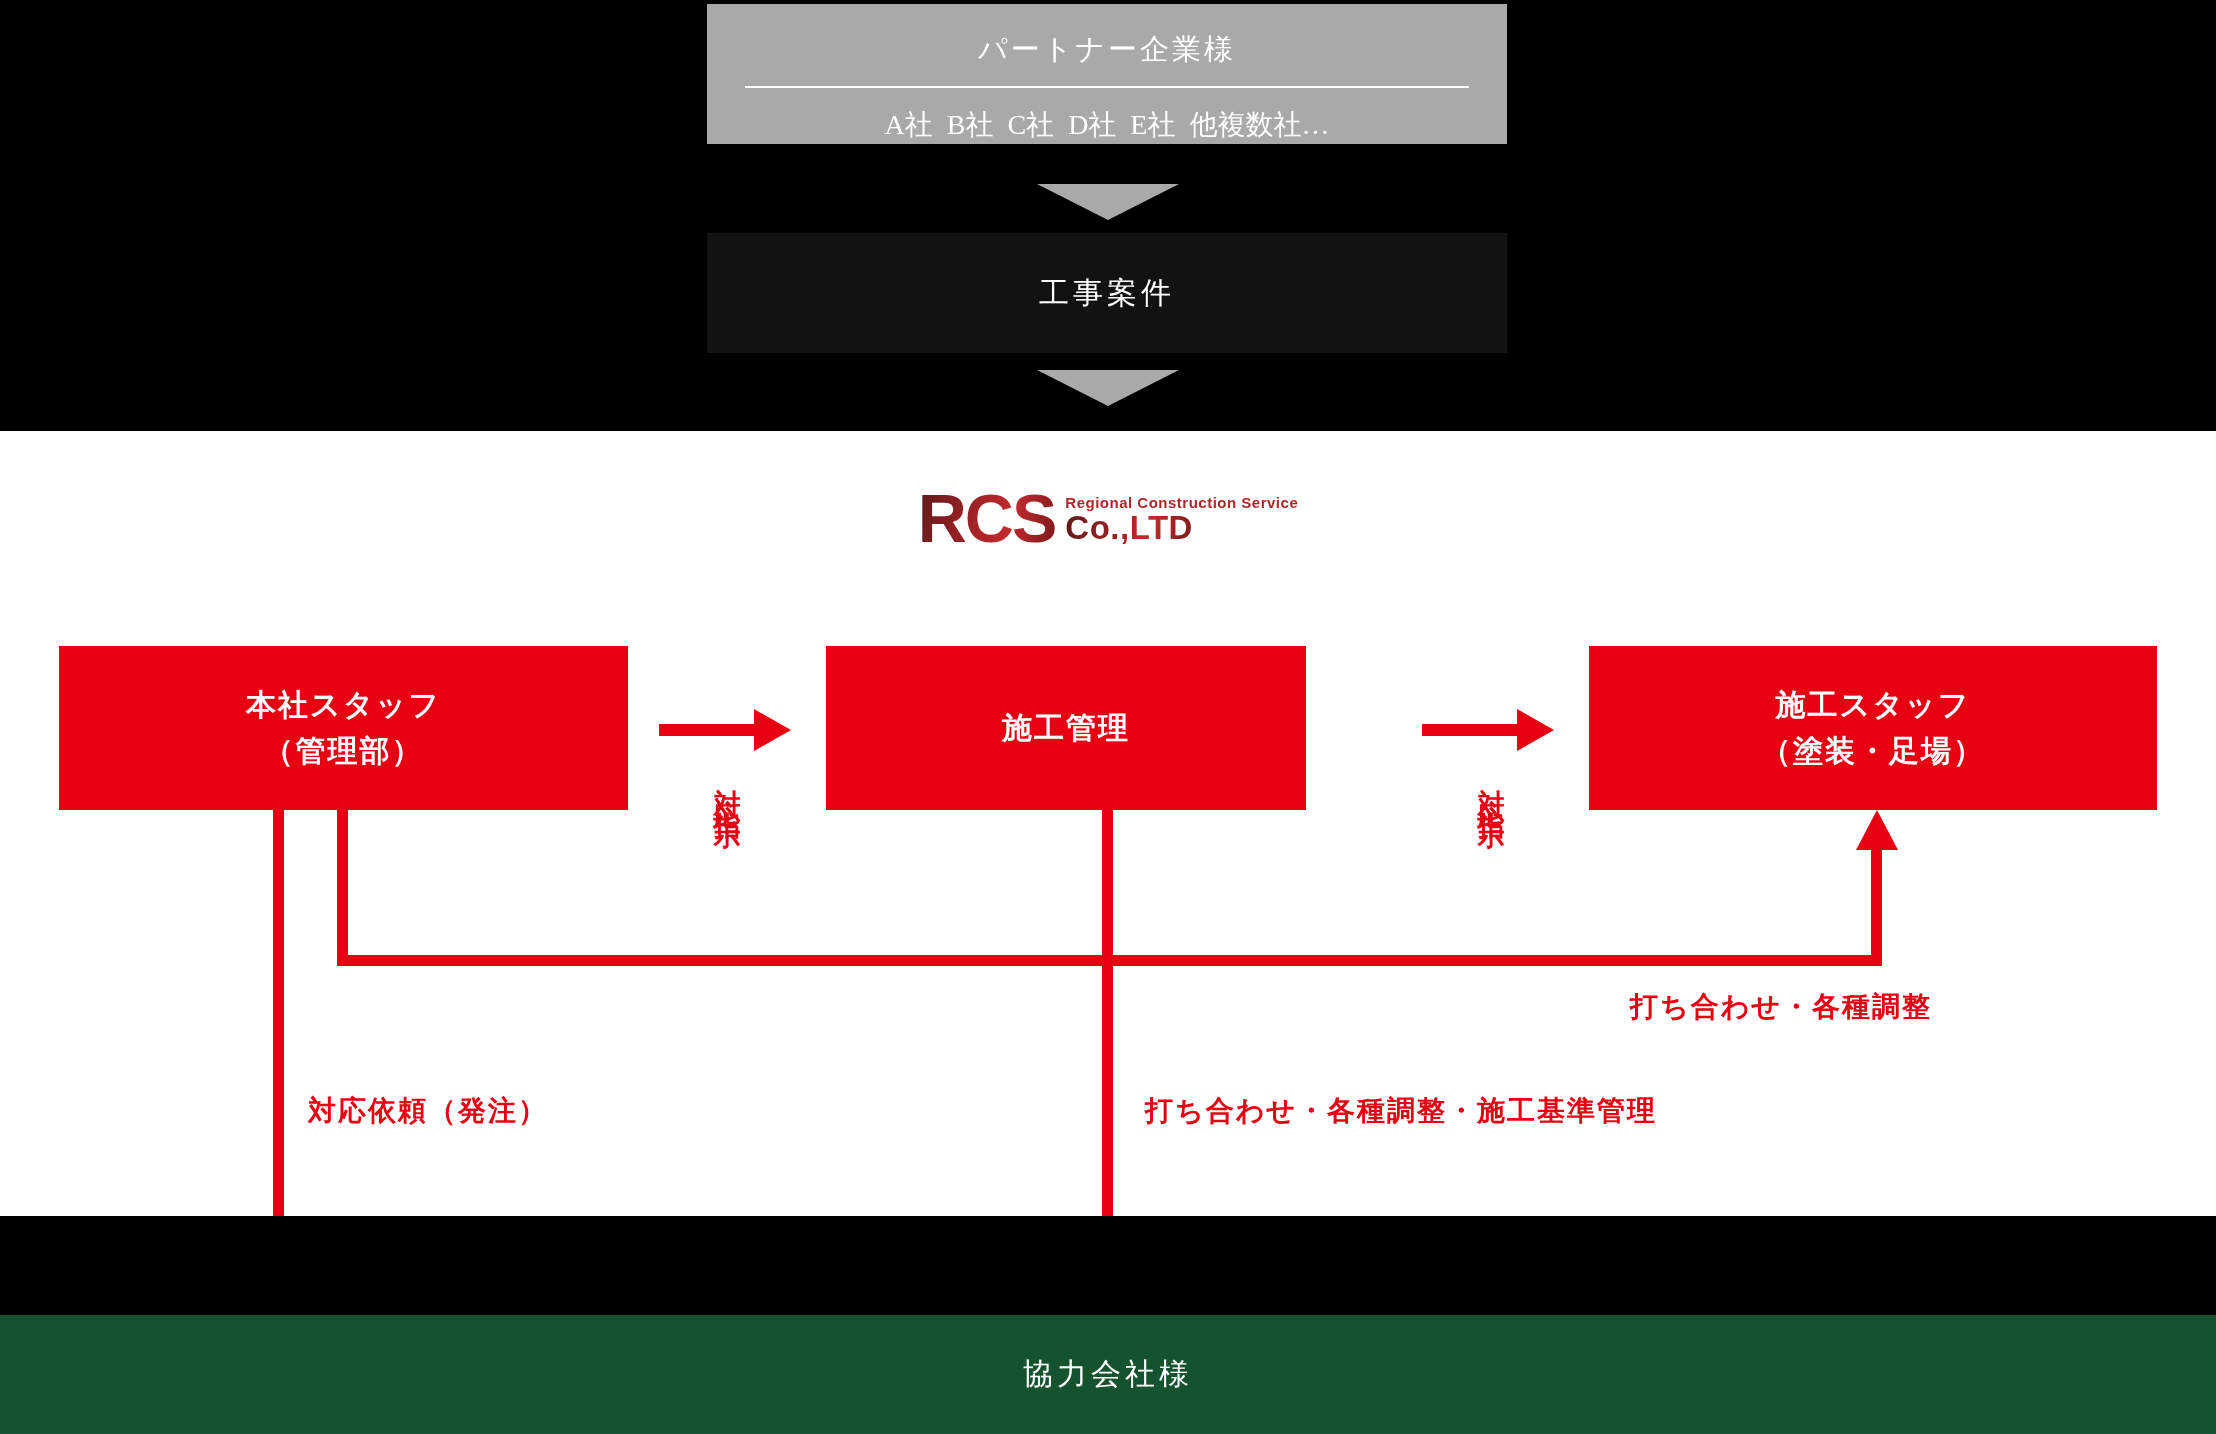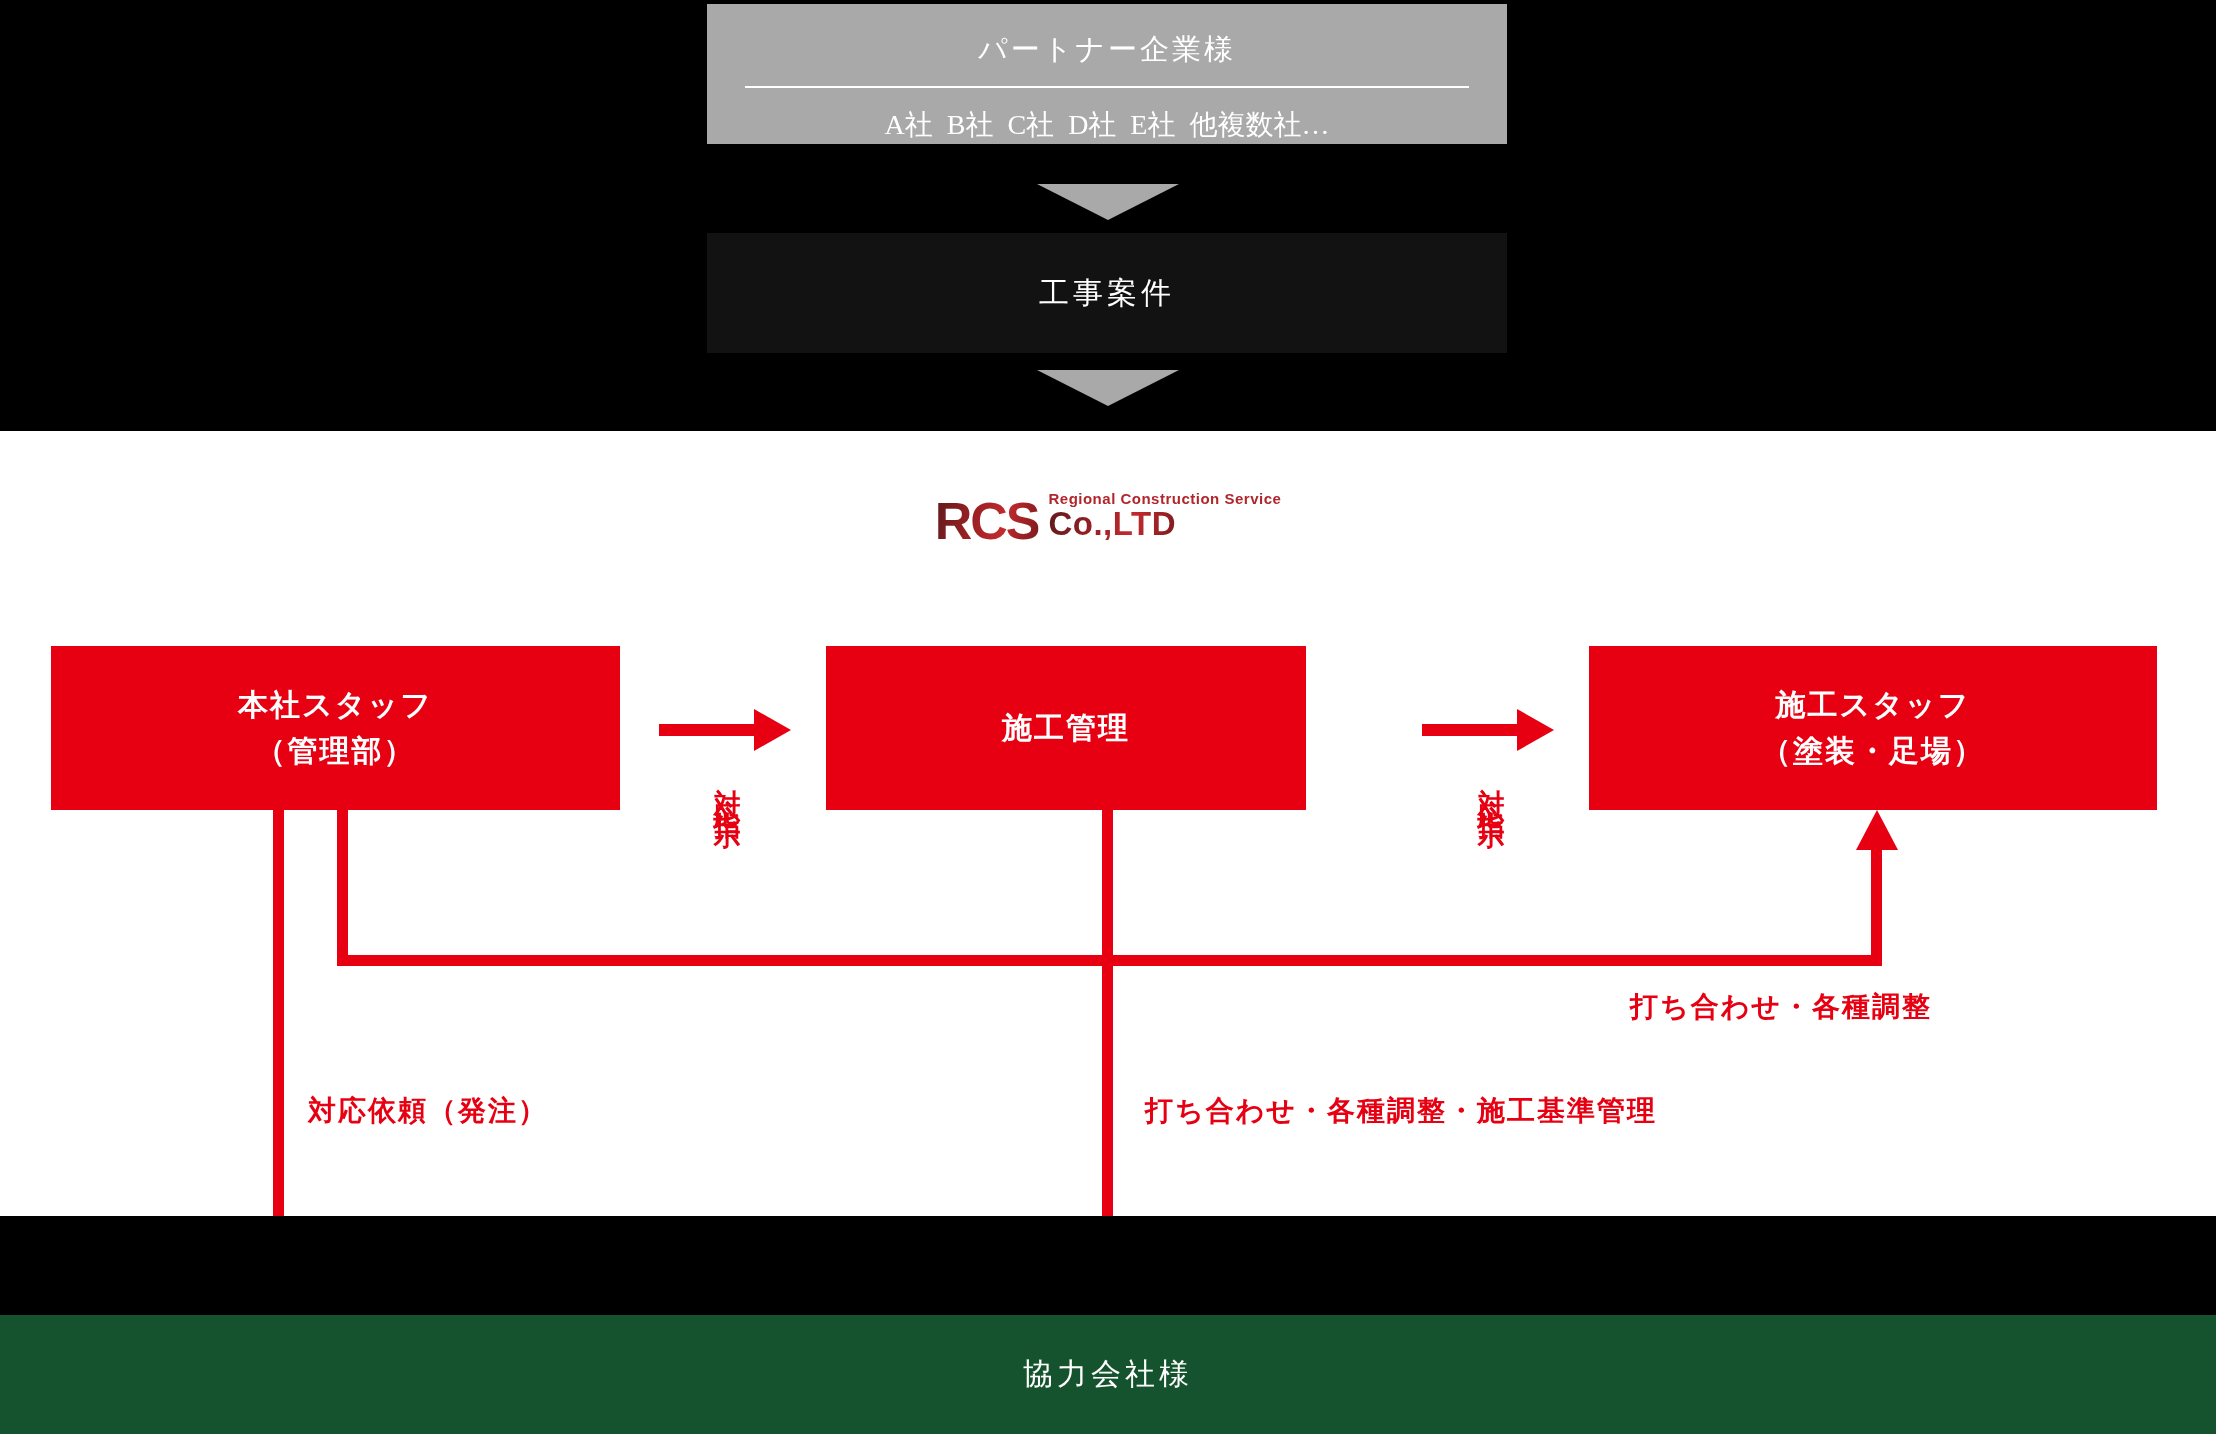--- a/index.html
+++ b/index.html
@@ -28,33 +28,33 @@
   .tri-2 { top:370px; }
 
   .project-box { position:absolute; left:707px; top:233px; width:800px; height:120px;
                  background:#121212; color:#ffffff; display:flex; align-items:center; justify-content:center;
                  font-size:30px; letter-spacing:4px; }
 
   
   .logo { position:absolute; top:490px; left:50%; transform:translateX(-50%);
           display:flex; align-items:flex-end; gap:10px;
           font-family:"Liberation Sans","DejaVu Sans",sans-serif; }
-  .logo-mark { font-size:52px; font-weight:800; line-height:0.85; letter-spacing:-2px; }
+  .logo-mark { font-size:68px; font-weight:800; line-height:0.85; letter-spacing:-2px; }
   .grad-red { color:#9e1b20;
               background:linear-gradient(105deg,#5f1a1c 0%,#9e2125 40%,#c22a2e 65%,#7b1a1d 100%);
               -webkit-background-clip:text; background-clip:text; -webkit-text-fill-color:transparent; }
   .logo-right { display:flex; flex-direction:column; align-items:flex-start; padding-bottom:2px; }
   .logo-tagline { font-size:15px; font-weight:700; color:#b1262b; letter-spacing:0.5px; }
   .logo-suffix { font-size:33px; font-weight:800; letter-spacing:0.5px; line-height:1.05; }
 
   
   .rbox { position:absolute; top:646px; height:164px; background:#e60012; color:#ffffff;
           display:flex; flex-direction:column; align-items:center; justify-content:center;
           font-size:30px; line-height:1.55; letter-spacing:2px; font-weight:600; text-align:center; }
-  .rbox-left  { left:51px;   width:569px; }
+  .rbox-left  { left:59px;   width:569px; }
   .rbox-mid   { left:826px;  width:480px; }
   .rbox-right { left:1589px; width:568px; }
 
   
   .rline { position:absolute; background:#e60012; }
   .arrow-right { position:absolute; width:0; height:0;
                  border-top:21px solid transparent; border-bottom:21px solid transparent;
                  border-left:37px solid #e60012; }
   .arrow-down  { position:absolute; width:0; height:0;
                  border-left:21px solid transparent; border-right:21px solid transparent;

